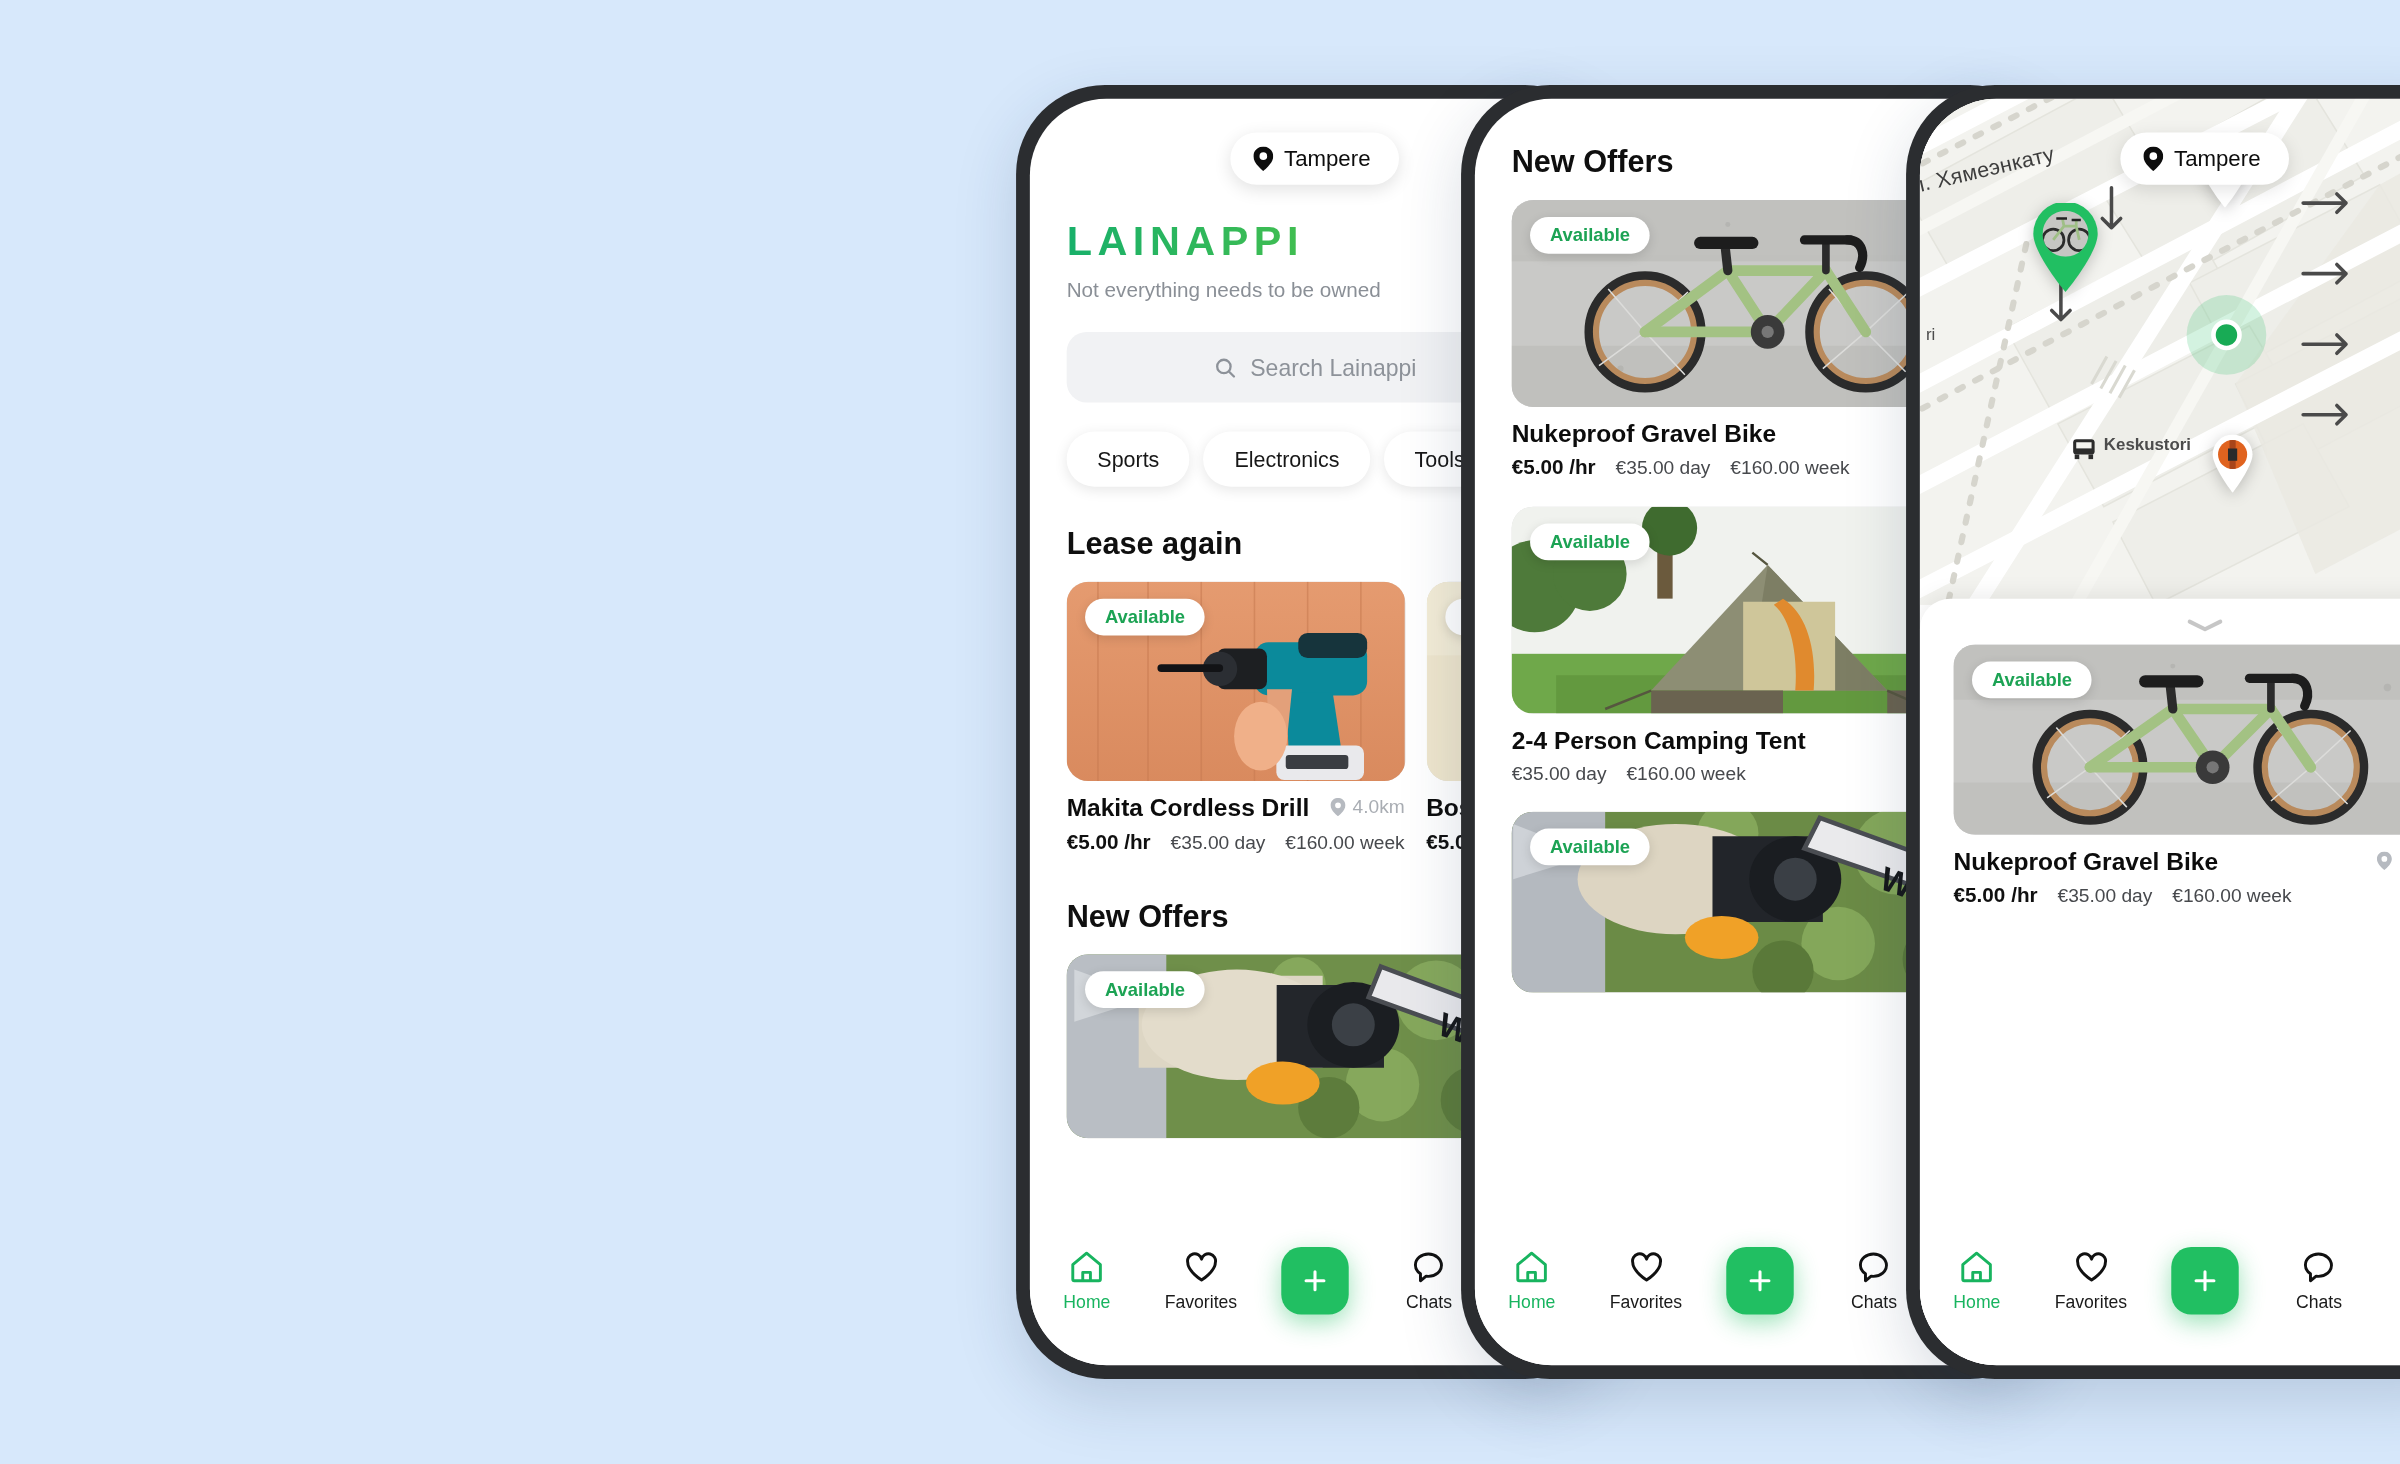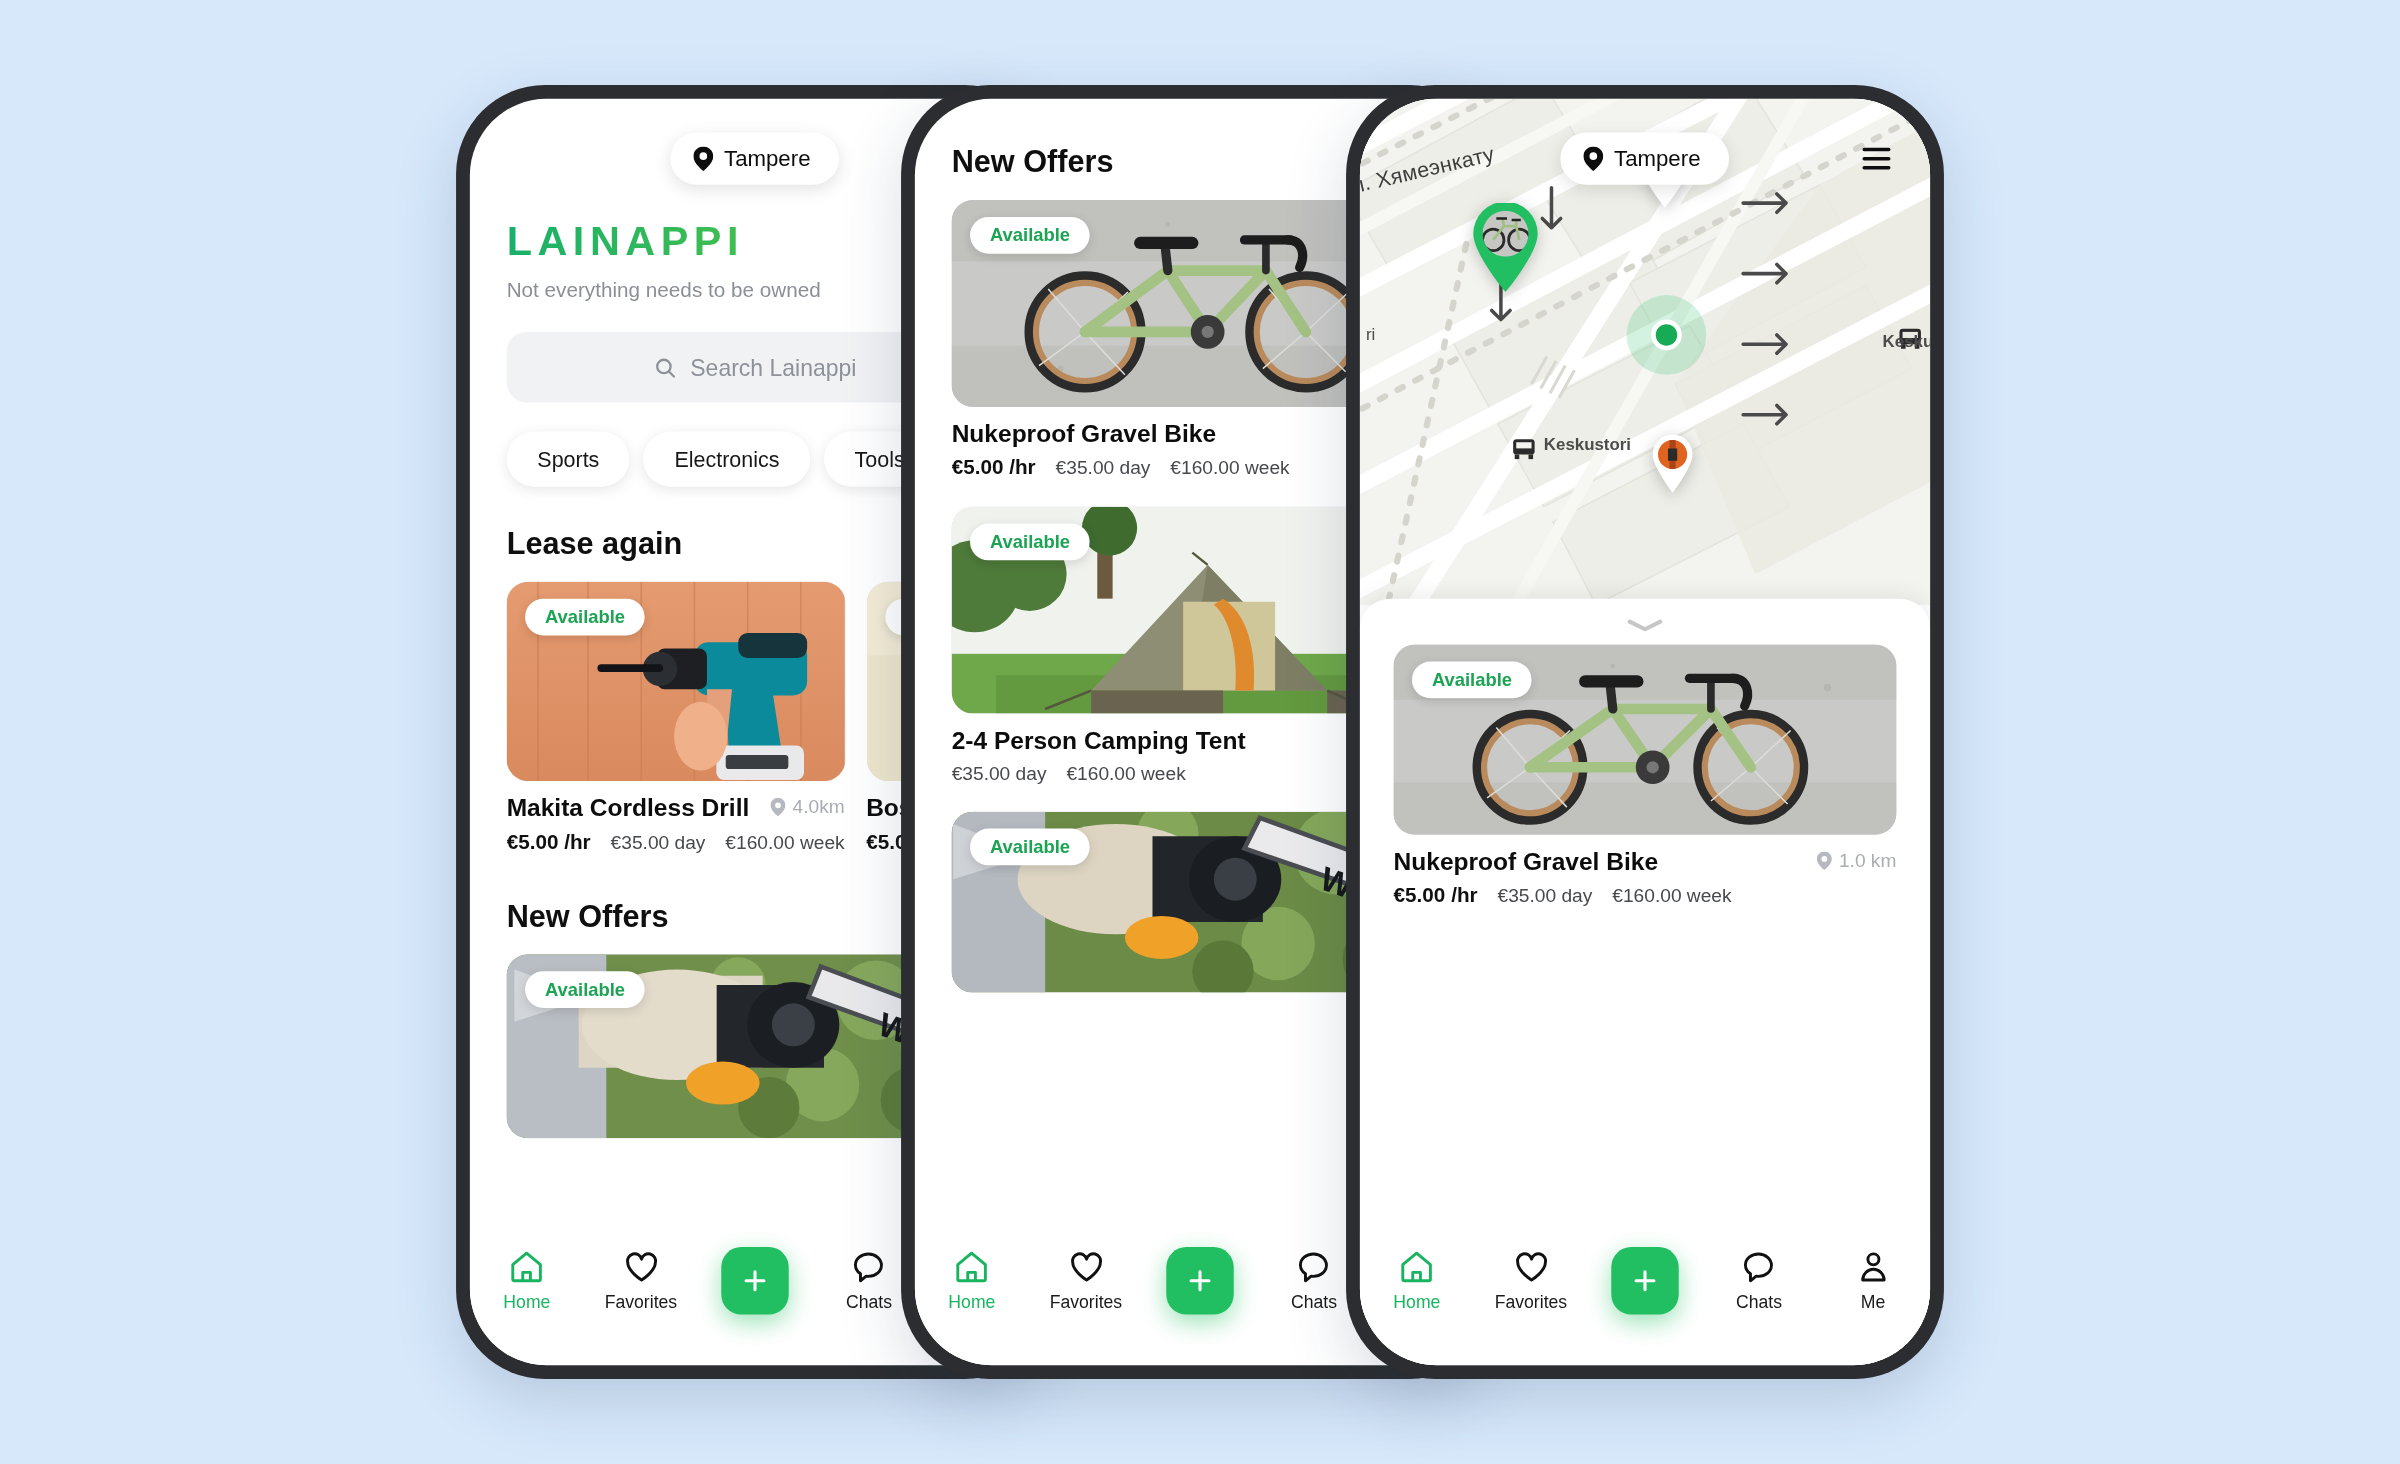--- a/index.html
+++ b/index.html
@@ -7,21 +7,21 @@
     width: 2400px; height: 1464px;
     background: #d7e8fb;
     font-family: "Liberation Sans", sans-serif;
     overflow: hidden;
   }
   .stage {
     position: relative;
     width: 2400px; height: 1464px;
     display: flex;
     align-items: center;
-    justify-content: center;
+    justify-content: flex-end;
     gap: 55px;
   }
 
   
   .phone {
     position: relative;
     width: 390px; height: 844px;
     background: #2b2d30;
     border-radius: 58px;
     padding: 9px;

